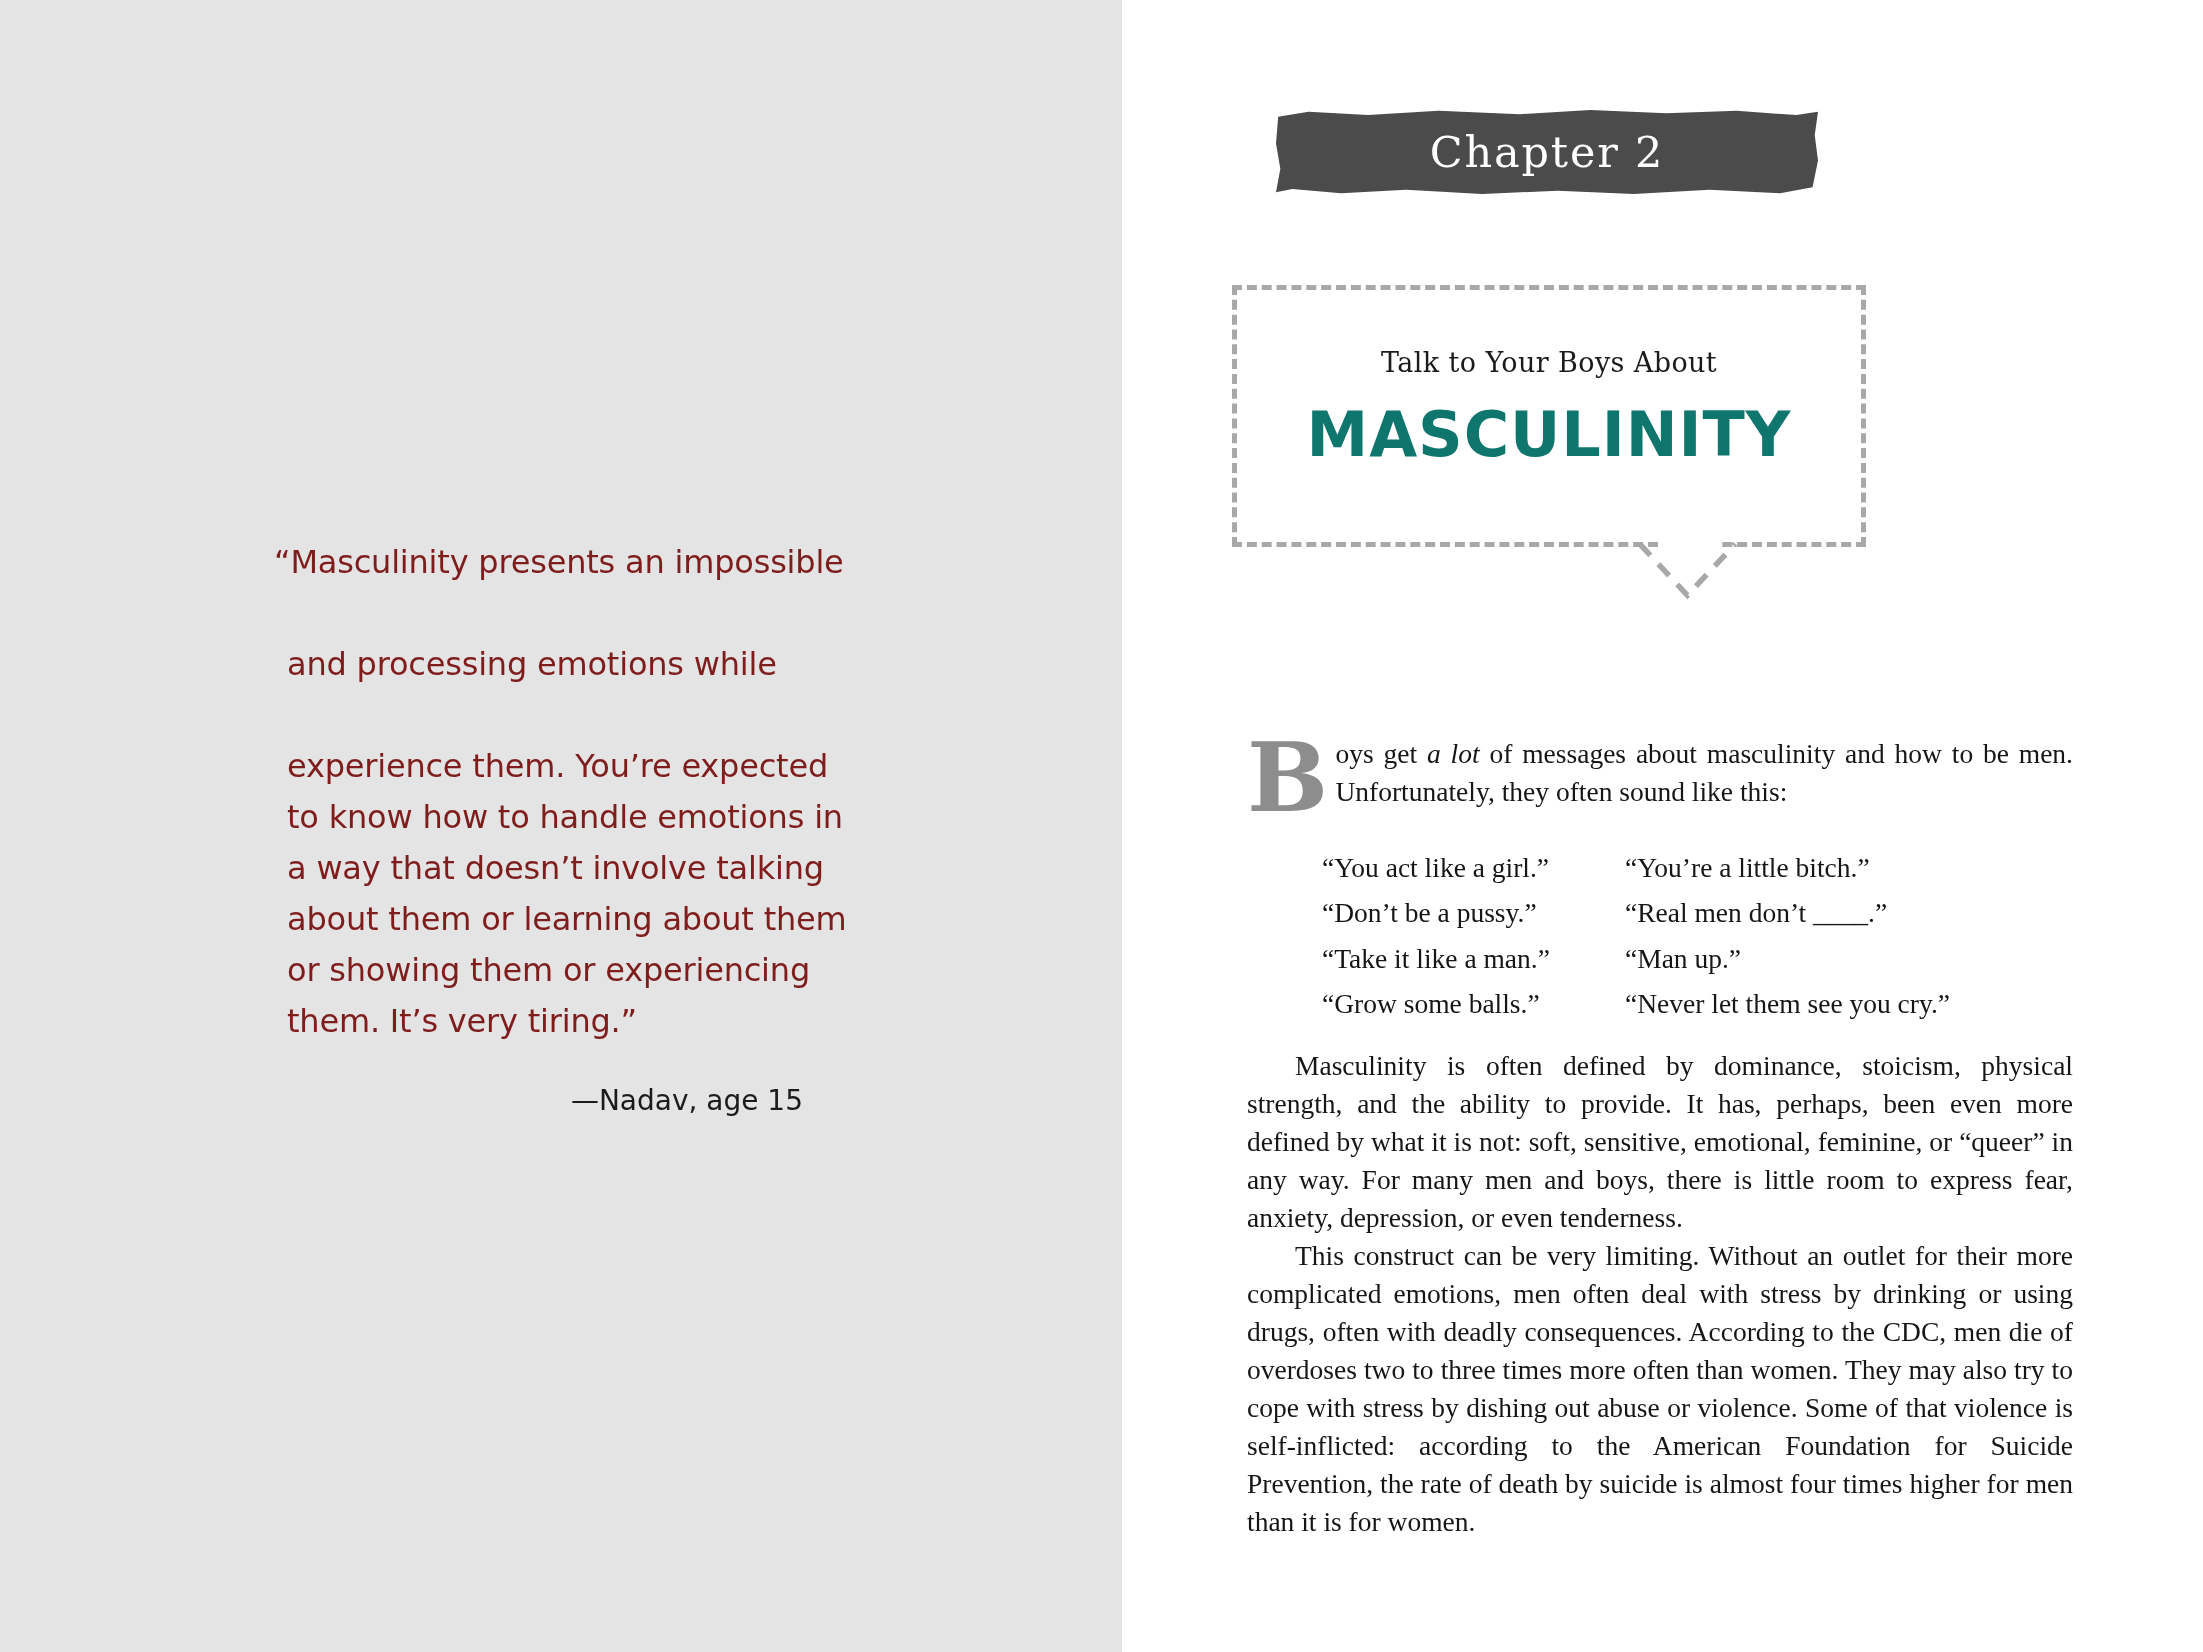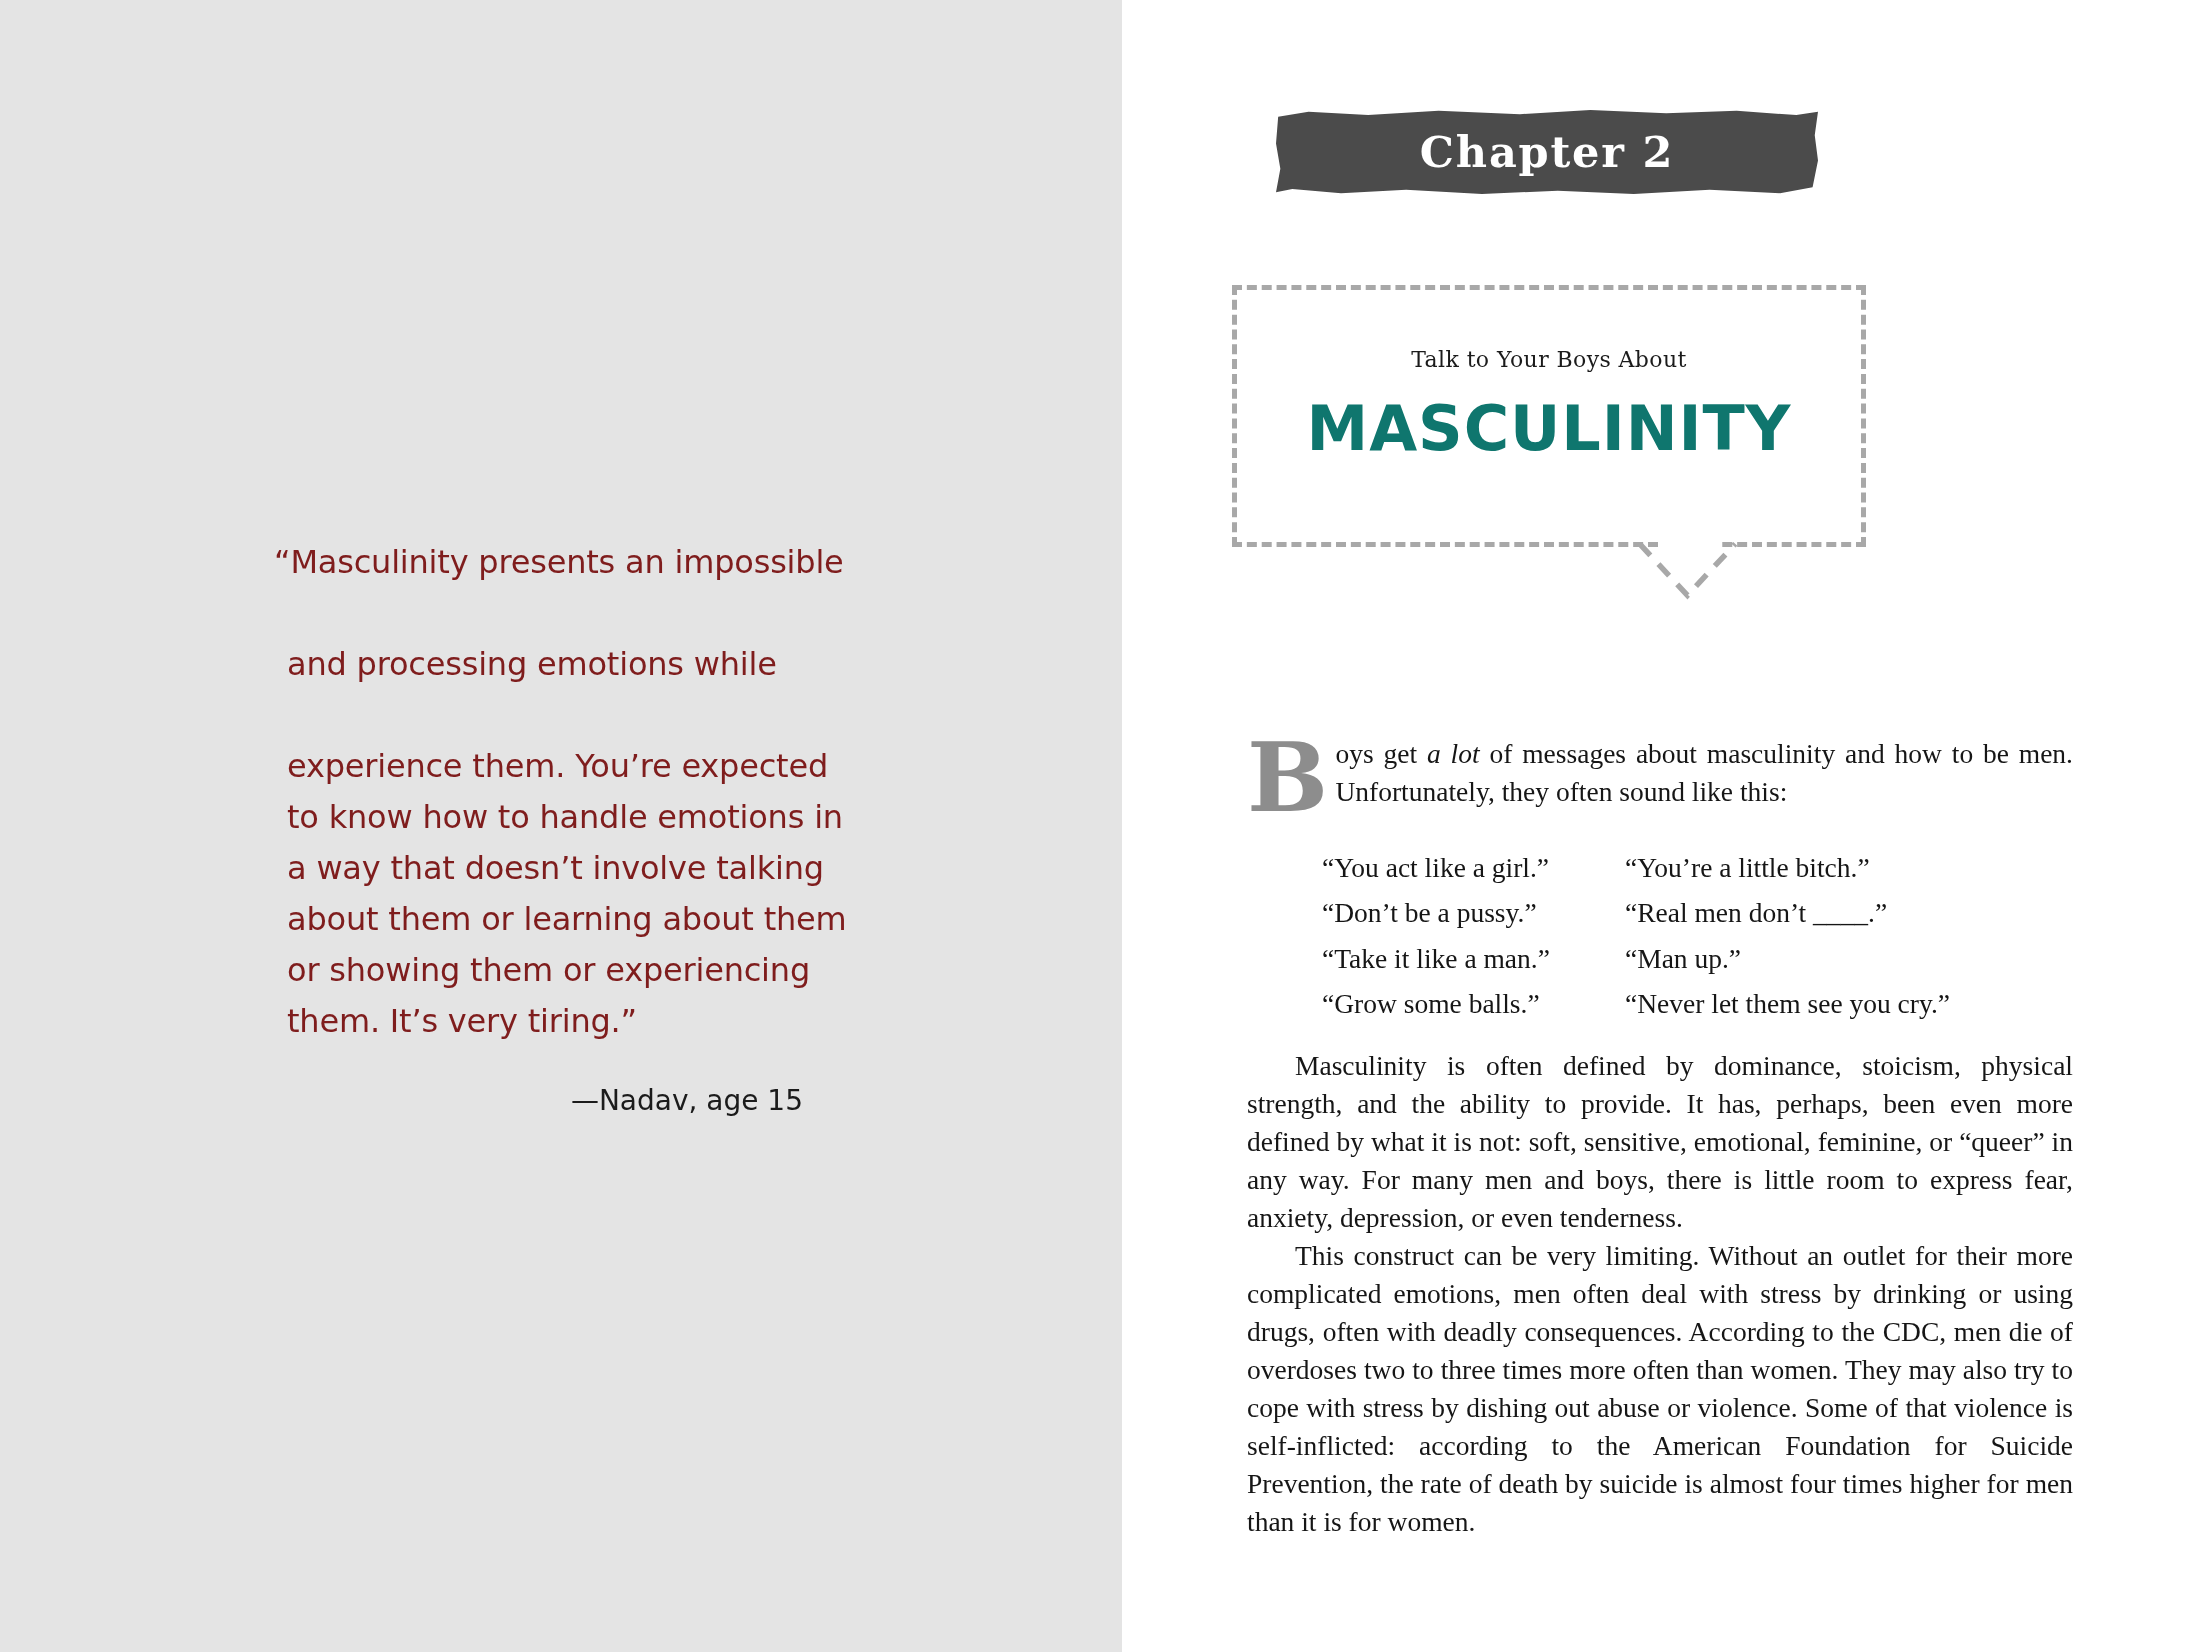--- a/index.html
+++ b/index.html
@@ -83,40 +83,40 @@
     );
   }
   .chapter-banner .label {
     position: absolute;
     inset: 0;
     display: flex;
     align-items: center;
     justify-content: center;
     color: #ffffff;
     font-family: "DejaVu Serif", serif;
-    font-weight: bold;
+    font-weight: normal;
     font-size: 43px;
     letter-spacing: 1.8px;
   }
 
   
   .speech-box {
     position: absolute;
     left: 110px;
     top: 285px;
     width: 634px;
     height: 262px;
     border: 5.5px dashed #a8a8a8;
     box-sizing: border-box;
   }
   .speech-box .eyebrow {
     margin-top: 57px;
     text-align: center;
     font-family: "DejaVu Serif", serif;
-    font-size: 22px;
+    font-size: 27px;
     color: #1b1b1b;
     letter-spacing: 0.4px;
   }
   .speech-box .big-title {
     margin-top: 20px;
     text-align: center;
     font-family: "DejaVu Sans", sans-serif;
     font-weight: bold;
     font-size: 62px;
     letter-spacing: 0.9px;

